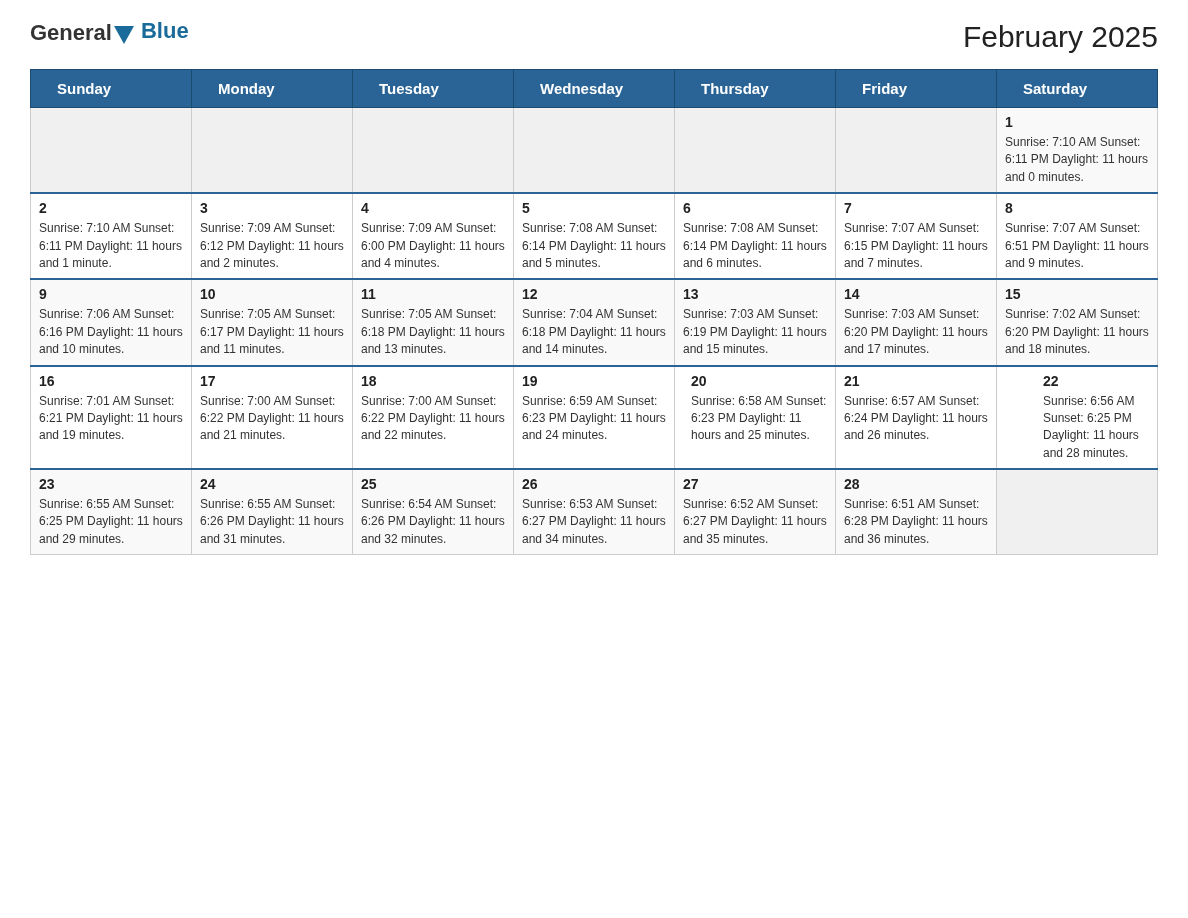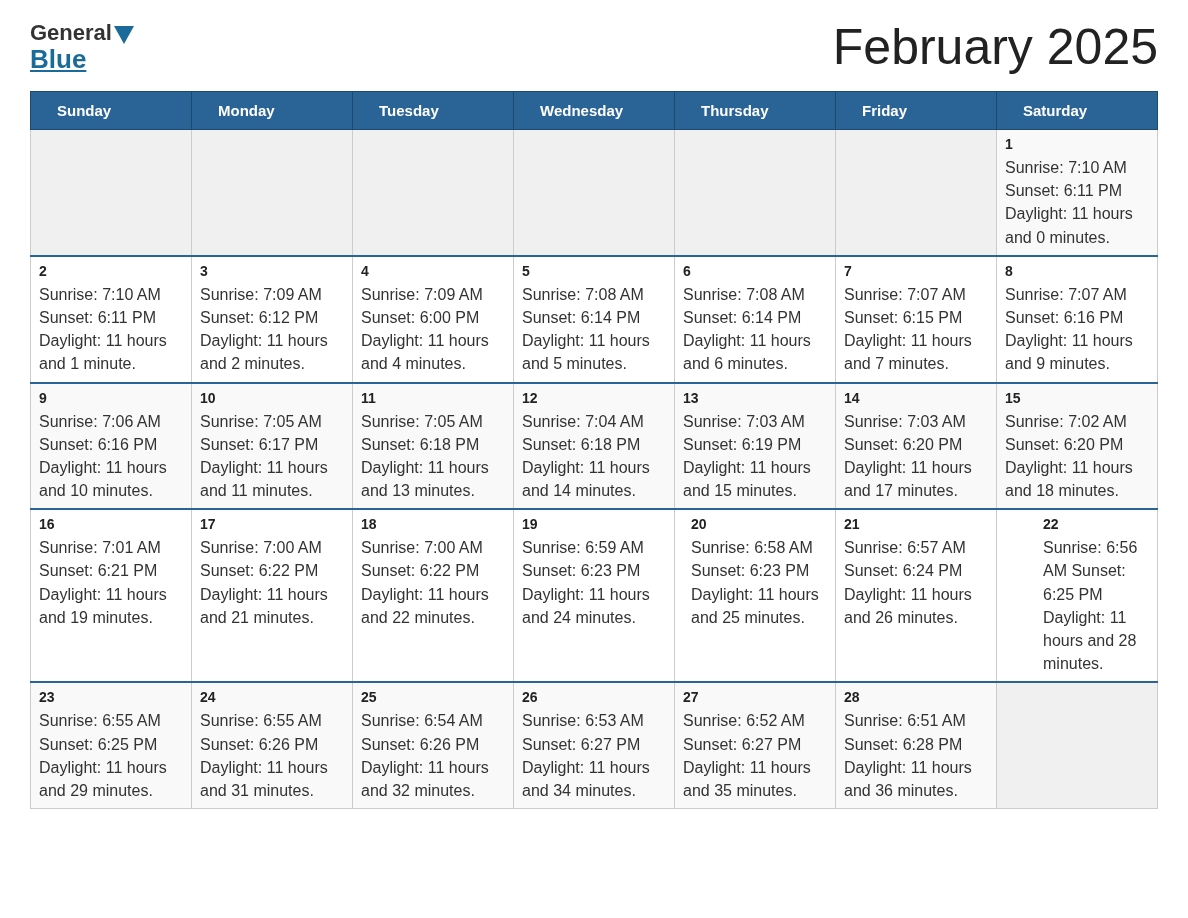--- a/index.html
+++ b/index.html
@@ -11,21 +11,21 @@
       min-height: 918px;
     }
     .header {
       display: flex;
       justify-content: space-between;
       align-items: flex-start;
       margin-bottom: 16px;
     }
     .logo {
       display: flex;
-      flex-direction: column;
+      flex-direction: row;
       align-items: flex-start;
     }
     .logo-top {
       display: flex;
       align-items: center;
     }
     .logo-general {
       font-size: 22px;
       font-weight: bold;
       color: #333;
@@ -33,32 +33,31 @@
     .logo-triangle {
       width: 0;
       height: 0;
       border-left: 10px solid transparent;
       border-right: 10px solid transparent;
       border-top: 18px solid #1a6b9a;
       margin-left: 2px;
       margin-top: 4px;
     }
     .logo-blue {
-      font-size: 26px;
+      font-size: 22px;
       font-weight: bold;
       color: #1a6b9a;
       margin-top: -2px;
-      margin-left: 0;
-      text-decoration: underline;
+      margin-left: 7px;
     }
     .title-block {
       text-align: right;
     }
     .month-title {
-      font-size: 50px;
+      font-size: 30px;
       font-weight: normal;
       color: #222;
       line-height: 1.1;
     }
     .location-title {
       font-size: 20px;
       color: #444;
       margin-top: 4px;
     }
     .calendar {
@@ -92,21 +91,21 @@
       background: #fff;
     }
     .day-number {
       font-size: 14px;
       font-weight: bold;
       color: #222;
       display: block;
       margin-bottom: 4px;
     }
     .day-info {
-      font-size: 16px;
+      font-size: 12px;
       color: #333;
       line-height: 1.45;
     }
     .empty-cell {
       background: #f0f0f0 !important;
     }
   </style>
 </head>
 <body>
 
@@ -183,21 +182,21 @@
         </td>
         <td style="border-top: 2px solid rgb(42, 100, 150);">
           <span class="day-number">7</span>
           <div class="day-info">Sunrise: 7:07 AM
 Sunset: 6:15 PM
 Daylight: 11 hours and 7 minutes.</div>
         </td>
         <td style="border-top: 2px solid rgb(42, 100, 150);">
           <span class="day-number">8</span>
           <div class="day-info">Sunrise: 7:07 AM
-Sunset: 6:16 PM
+Sunset: 6:51 PM
 Daylight: 11 hours and 9 minutes.</div>
         </td>
       </tr>
       <tr>
         <td style="border-top: 2px solid rgb(42, 100, 150);">
           <span class="day-number">9</span>
           <div class="day-info">Sunrise: 7:06 AM
 Sunset: 6:16 PM
 Daylight: 11 hours and 10 minutes.</div>
         </td>

